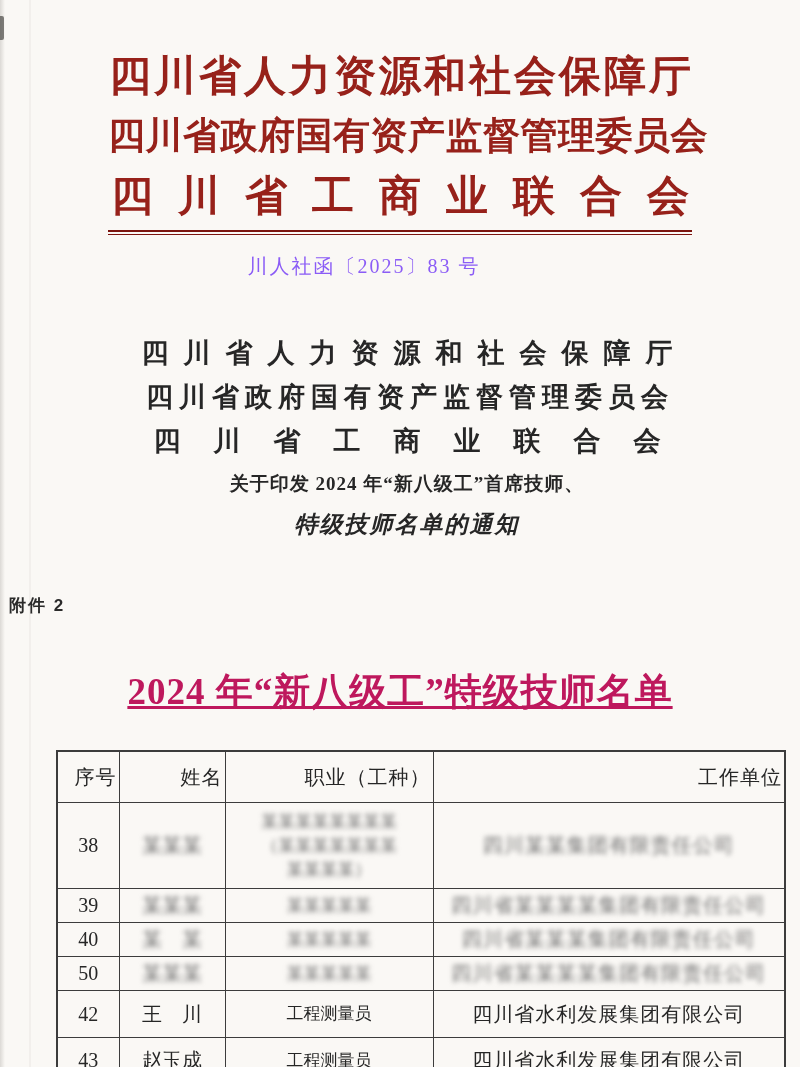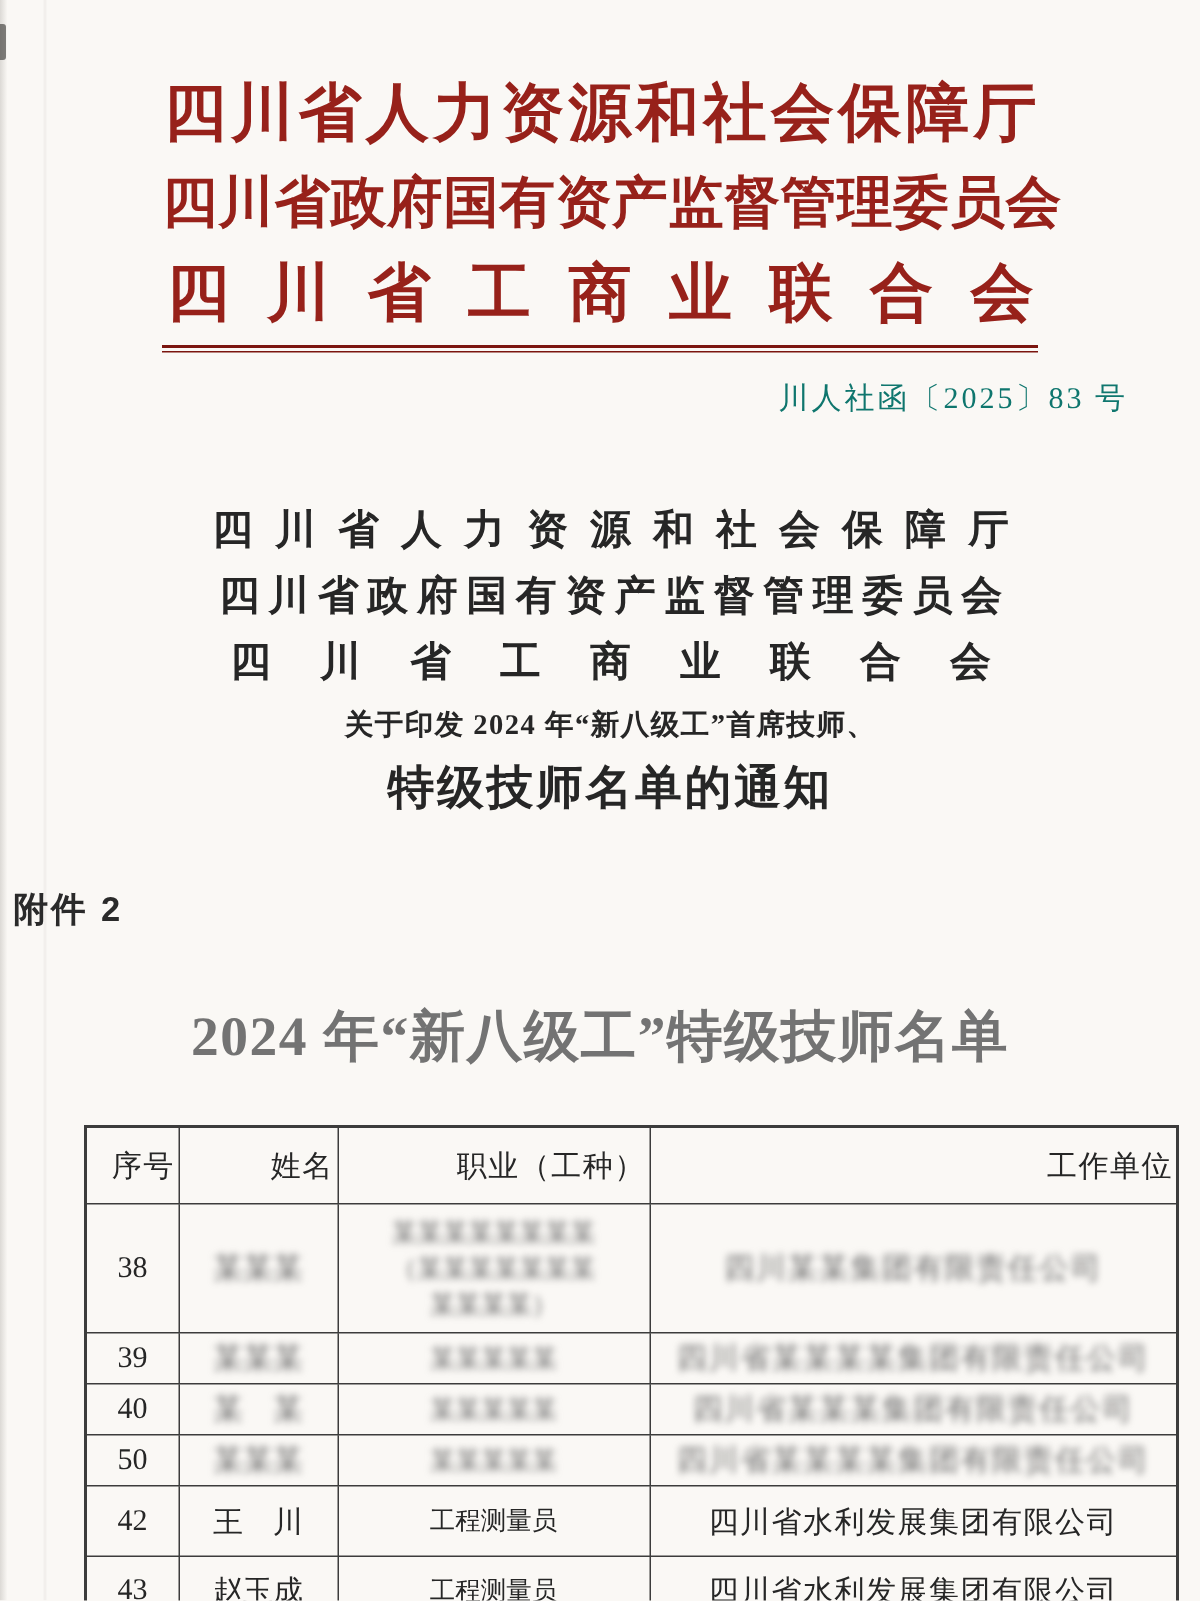--- a/index.html
+++ b/index.html
@@ -37,45 +37,45 @@
   .lh.l2 { font-size:37px; line-height:60px; letter-spacing:0.5px; }
   .lh.l3 { font-size:42px; line-height:60px; letter-spacing:25px; margin-right:-25px; }
   .rule {
     width:584px; margin:4px auto 0; height:2px;
     border-top:2.5px solid #7b150f;
     border-bottom:1.5px solid #7b150f;
   }
 
   
   .docno {
-    margin-top:16px; text-align:right; padding-right:48px;
-    font-size:20px; line-height:30px; letter-spacing:2px; color:#0f766e;
+    margin-top:16px; text-align:center; padding-right:72px;
+    font-size:20px; line-height:30px; letter-spacing:2px; color:#8b5cf6;
   }
 
   
   .titleblock { margin:50px auto 0; width:620px; text-align:center; font-weight:bold; color:#262626; padding-left:14px; }
   .tb { white-space:nowrap; }
   .tb.t1 { font-size:27px; line-height:44px; letter-spacing:15px; margin-right:-15px; }
   .tb.t2 { font-size:27px; line-height:44px; letter-spacing:6px;  margin-right:-6px;  }
   .tb.t3 { font-size:27px; line-height:44px; letter-spacing:33px; margin-right:-33px; }
   .tb.t4 { font-size:19px; line-height:41px; letter-spacing:1px; }
-  .tb.t5 { font-size:31px; line-height:41px; letter-spacing:2px; }
+  .tb.t5 { font-size:23px; line-height:41px; letter-spacing:2px;font-style:italic; }
 
   
   .attach {
     margin:48px 0 16px 9px;
     font-family:"Liberation Sans","DejaVu Sans",sans-serif;
-    font-weight:bold; font-size:23px; line-height:26px; letter-spacing:2px; color:#2a2a2a;
+    font-weight:bold; font-size:17px; line-height:26px; letter-spacing:2px; color:#2a2a2a;
   }
 
   
   .listtitle {
     margin:52px 0 0 0; 
     text-align:center; font-size:37px; line-height:42px; font-weight:bold;
-    letter-spacing:1px; color:#737373;
+    letter-spacing:1px; color:#be185d;text-decoration:underline;
   }
 
   
   table.roster {
     margin:37px 0 0 56px;
     border-collapse:collapse;
     table-layout:fixed;
     width:728px;
     font-size:20px; color:#262626;
     border:2px solid #3c3c3c;

